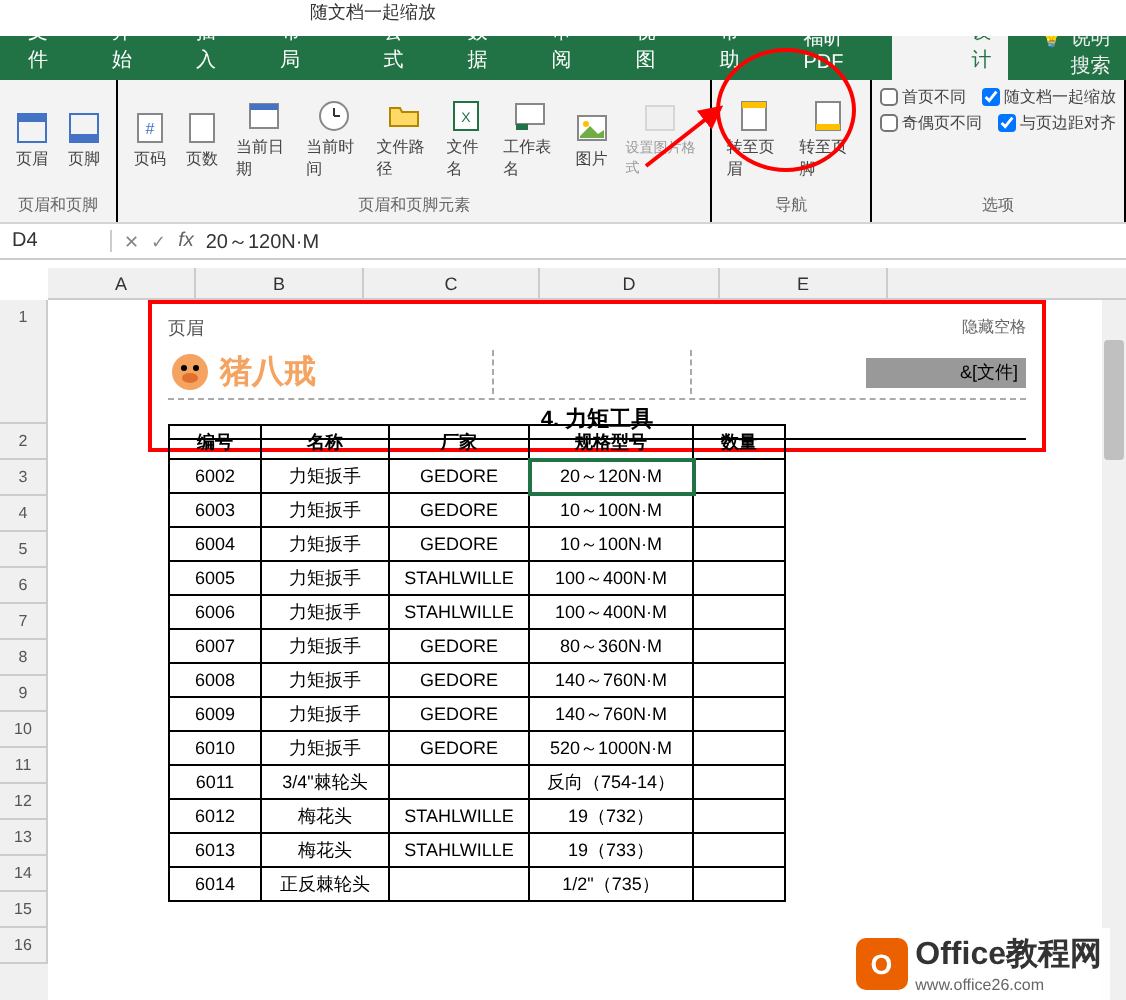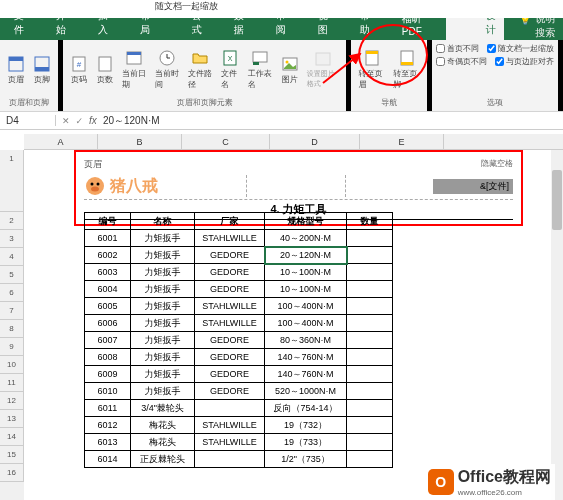--- a/index.html
+++ b/index.html
@@ -7,21 +7,21 @@
     
     .titlebar { height: 18px; background: #fff; display: flex; align-items: center; justify-content: center; position: relative; }
     .titlebar .context-tab { position: absolute; left: 155px; top: 0; font-size: 9px; color: #333; }
     
     .tabs { height: 22px; background: #217346; display: flex; align-items: flex-end; padding-left: 6px; gap: 16px; }
     .tab { font-size: 10px; color: #fff; padding: 3px 8px; cursor: pointer; }
     .tab.context-active { background: #f3f3f3; color: #217346; padding-left: 40px; }
     .search-hint { font-size: 10px; color: #eee; margin-left: auto; padding-right: 6px; display: flex; align-items: center; gap: 3px; }
     
     .ribbon { height: 72px; background: #f3f3f3; border-bottom: 1px solid #d4d4d4; display: flex; position: relative; }
-    .ribbon-group { display: flex; flex-direction: column; align-items: center; padding: 2px 4px; border-right: 5px solid #000000; }
+    .ribbon-group { display: flex; flex-direction: column; align-items: center; padding: 2px 4px; border-right: 1px solid #000000; }
     .ribbon-group-content { flex: 1; display: flex; align-items: center; gap: 2px; }
     .ribbon-group-label { font-size: 8px; color: #666; padding-bottom: 1px; }
     .ribbon-btn { display: flex; flex-direction: column; align-items: center; padding: 2px 3px; cursor: pointer; }
     .ribbon-btn svg, .ribbon-btn .ico { width: 18px; height: 18px; }
     .ribbon-btn .lbl { font-size: 8px; color: #444; margin-top: 1px; }
     .small-btn .lbl { font-size: 8px; }
     .checkbox-row { display: flex; align-items: center; font-size: 8px; color: #444; gap: 2px; padding: 1px 0; white-space: nowrap; }
     .checkbox-row input { width: 9px; height: 9px; }
     
     .red-circle { position: absolute; border: 2px solid red; border-radius: 50%; pointer-events: none; }
@@ -311,27 +311,20 @@
           <tr id="thead-row">
             <th class="c0">编号</th>
             <th class="c1">名称</th>
             <th class="c2">厂家</th>
             <th class="c3">规格型号</th>
             <th class="c4">数量</th>
           </tr>
         </thead>
       <tbody id="tbody">
           <tr>
-            <td class="c0">6001</td>
-            <td class="c1">力矩扳手</td>
-            <td class="c2">STAHLWILLE</td>
-            <td class="c3">40～200N·M</td>
-            <td class="c4"></td>
-          </tr>
-          <tr>
             <td class="c0">6002</td>
             <td class="c1">力矩扳手</td>
             <td class="c2">GEDORE</td>
             <td class="c3 sel-cell">20～120N·M</td>
             <td class="c4"></td>
           </tr>
           <tr>
             <td class="c0">6003</td>
             <td class="c1">力矩扳手</td>
             <td class="c2">GEDORE</td>

